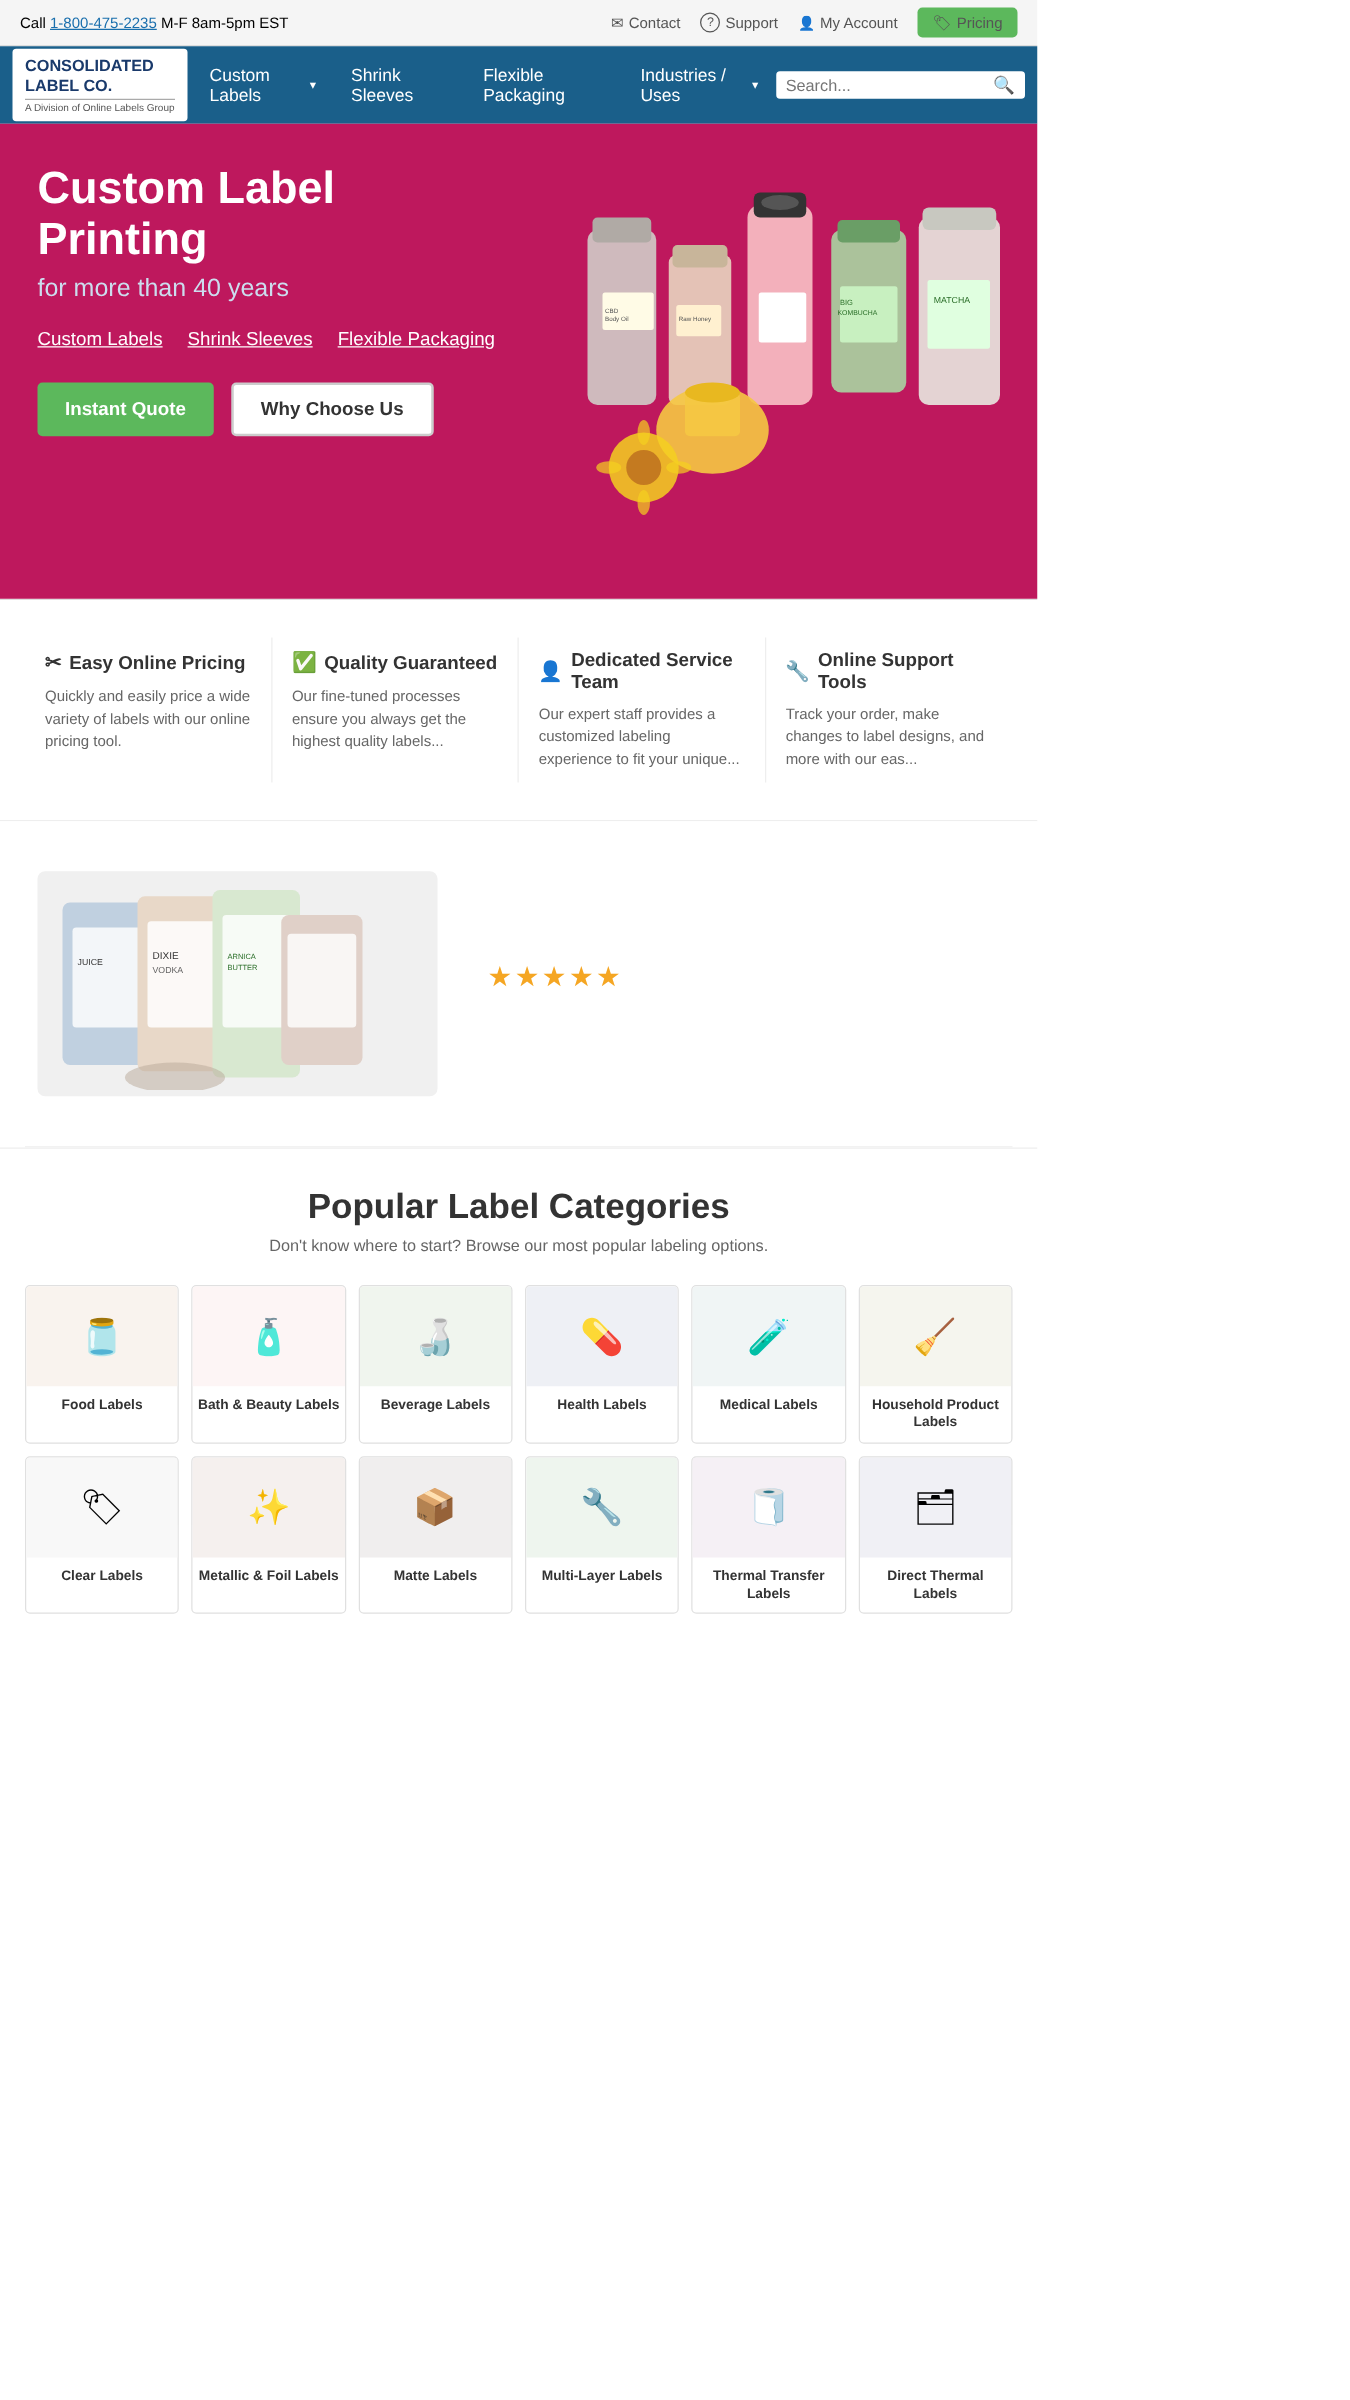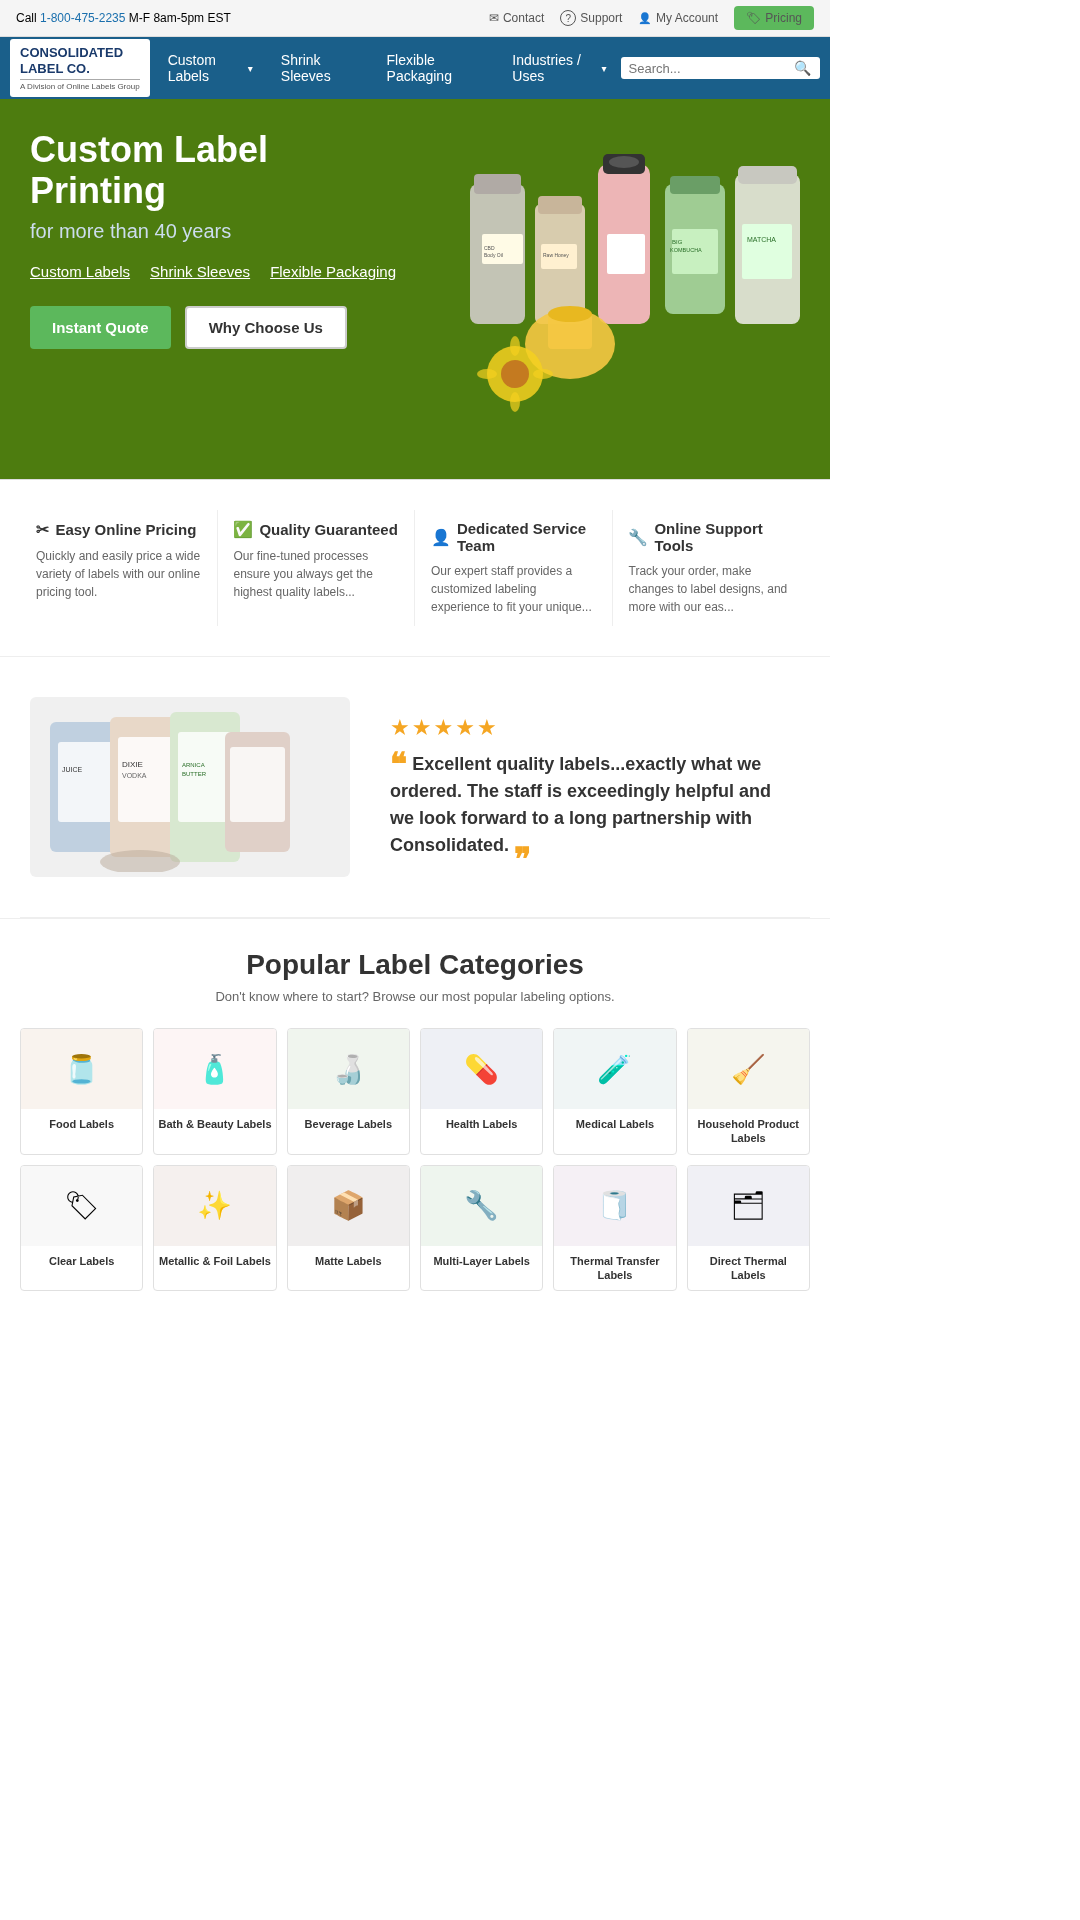--- a/index.html
+++ b/index.html
@@ -1,41 +1,41 @@
 <!DOCTYPE html>
 <html><head>
   <meta charset="utf-8">
   <style>
     * { margin: 0; padding: 0; box-sizing: border-box; }
     body { font-family: Arial, sans-serif; width: 830px; background: #fff; font-size: 14px; }
 
     
     .top-bar { background: #f5f5f5; padding: 6px 16px; display: flex; justify-content: space-between; align-items: center; font-size: 12px; border-bottom: 1px solid #ddd; }
-    .top-bar a { color: #1a6fad; }
+    .top-bar a { color: #1a6fad; text-decoration: underline; }
     .top-bar-right { display: flex; gap: 16px; align-items: center; }
     .top-bar-right span { display: flex; align-items: center; gap: 4px; color: #555; cursor: pointer; }
     .pricing-btn { background: #5cb85c; color: #fff; padding: 5px 12px; border-radius: 4px; font-size: 12px; cursor: pointer; }
     .contact-icon::before { content: '✉'; }
     .support-icon::before { content: '?'; border: 1px solid #555; border-radius: 50%; width: 14px; height: 14px; display: inline-flex; align-items: center; justify-content: center; font-size: 10px; }
     .account-icon::before { content: '👤'; font-size: 11px; }
 
     
     .nav { background: #1a5f8a; display: flex; align-items: center; padding: 0 10px; height: 62px; }
     .logo { background: #fff; padding: 6px 10px; border-radius: 3px; margin-right: 4px; min-width: 120px; }
     .logo-title { font-size: 13px; font-weight: bold; color: #1a3a6b; line-height: 1.2; }
     .logo-sub { font-size: 8px; color: #555; border-top: 1px solid #aaa; margin-top: 2px; padding-top: 2px; }
     .nav-items { display: flex; align-items: center; flex: 1; }
     .nav-item { color: #fff; padding: 0 14px; height: 62px; display: flex; align-items: center; cursor: pointer; font-size: 14px; gap: 4px; }
     .chevron { font-size: 10px; }
     .search-bar { margin-left: auto; display: flex; align-items: center; background: #fff; border-radius: 3px; padding: 3px 8px; gap: 6px; }
     .search-bar input { border: none; outline: none; font-size: 13px; width: 160px; color: #999; }
     .search-icon { color: #888; cursor: pointer; }
 
     
-    .hero { background: #4d7c0f; padding: 30px 30px 20px; min-height: 380px; position: relative; overflow: hidden; }
+    .hero { background: #be185d; padding: 30px 30px 20px; min-height: 380px; position: relative; overflow: hidden; }
     .hero-content { max-width: 400px; }
     .hero h1 { color: #fff; font-size: 36px; font-weight: bold; line-height: 1.15; }
     .hero-sub { color: #cde; font-size: 20px; margin: 8px 0 20px; }
     .hero-links { display: flex; gap: 20px; margin-bottom: 26px; }
     .hero-links a { color: #fff; text-decoration: underline; font-size: 15px; }
     .hero-buttons { display: flex; gap: 14px; }
     .btn-green { background: #5cb85c; color: #fff; border: none; padding: 12px 22px; font-size: 15px; font-weight: bold; border-radius: 4px; cursor: pointer; }
     .btn-white { background: #fff; color: #333; border: 2px solid #ccc; padding: 11px 22px; font-size: 15px; font-weight: bold; border-radius: 4px; cursor: pointer; }
     .hero-image { position: absolute; right: 10px; top: 10px; width: 380px; height: 340px; display: flex; align-items: center; justify-content: center; }
 
@@ -253,25 +253,20 @@
       <rect x="138" y="30" width="54" height="90" rx="3" fill="#fff" opacity="0.8"></rect>
       <text x="142" y="65" font-size="6" fill="#2a6e28">ARNICA</text>
       <text x="142" y="74" font-size="6" fill="#2a6e28">BUTTER</text>
       <rect x="185" y="30" width="65" height="120" rx="6" fill="#e0d0c8"></rect>
       <rect x="190" y="45" width="55" height="75" rx="3" fill="#fff" opacity="0.8"></rect>
       <ellipse cx="100" cy="160" rx="40" ry="12" fill="#b8a898" opacity="0.5"></ellipse>
     </svg>
   </div>
   <div class="testimonial-content">
     <div class="stars">★★★★★</div>
-    <div class="testimonial-text">
-      <span class="quote-open">❝</span>
-      <span>Excellent quality labels...exactly what we ordered. The staff is exceedingly helpful and we look forward to a long partnership with Consolidated.</span>
-      <span class="quote-close">❞</span>
-    </div>
   </div>
 </section>
 
 <div class="divider"></div>
 
 <section class="popular">
   <h2>Popular Label Categories</h2>
   <p class="popular-sub">Don't know where to start? Browse our most popular labeling options.</p>
   <div class="categories-grid" id="categories-grid">
       <div class="category-card">

